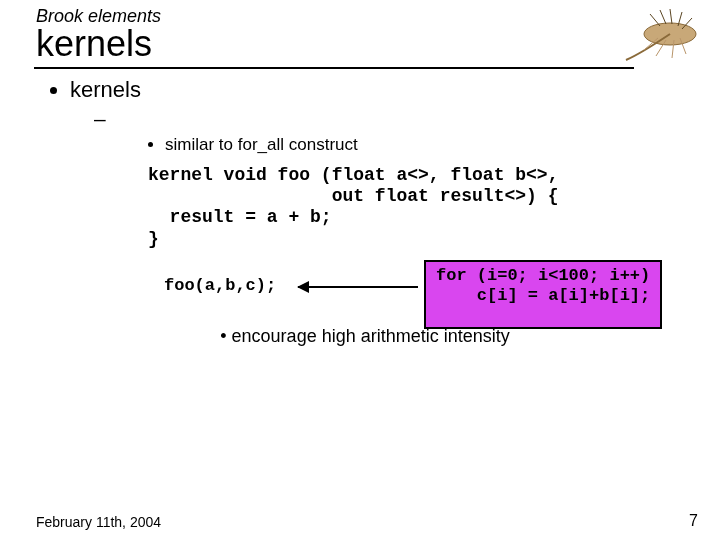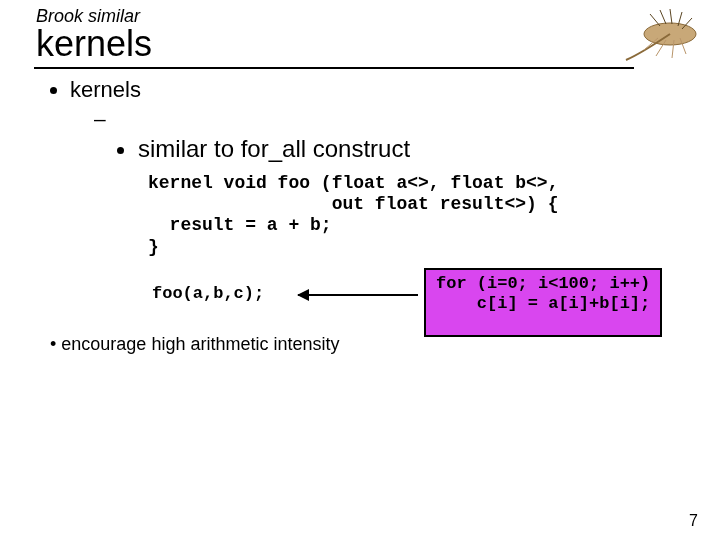--- a/index.html
+++ b/index.html
@@ -46,40 +46,40 @@
   }
   .content {
     padding: 0 40px 0 50px;
   }
   ul.lvl1 { list-style: disc; margin: 0; padding-left: 20px; }
   ul.lvl1 > li { font-size: 22px; margin-bottom: 4px; }
   ul.lvl2 { list-style: none; margin: 4px 0 0 0; padding-left: 24px; }
   ul.lvl2 > li { font-size: 21px; margin-bottom: 6px; }
   ul.lvl2 > li::before { content: "– "; }
   ul.lvl3 { list-style: disc; margin: 4px 0 6px 0; padding-left: 44px; }
-  ul.lvl3 > li { font-size: 24px; margin-bottom: 4px; }
+  ul.lvl3 > li { font-size: 17px; margin-bottom: 4px; margin-left: 27px; }
   .codeblock {
     font-family: "Courier New", monospace;
     font-size: 18px;
     font-weight: bold;
     white-space: pre;
     margin: 10px 0 10px 54px;
     line-height: 1.18;
   }
   .forrow {
     position: relative;
     margin: 6px 0 12px 54px;
     height: 54px;
   }
   .callsite {
     font-family: "Courier New", monospace;
     font-size: 17px;
     font-weight: bold;
     position: absolute;
-    left: 4px;
+    left: 16px;
     top: 16px;
   }
   .arrow {
     position: absolute;
     left: 150px;
     top: 26px;
     width: 120px;
     height: 2px;
     background: #000;
   }
@@ -111,39 +111,40 @@
     left: 36px;
     font-size: 14px;
   }
   .footer-page {
     position: absolute;
     bottom: 10px;
     right: 22px;
     font-size: 16px;
   }
   .centerbullet {
+    text-align: center;
     font-size: 18px;
     margin-top: 2px;
   }
 </style>
 </head>
 <body>
 
 <div class="slide">
 
   <div class="logo">
     <svg viewBox="0 0 90 62" width="90" height="62">
       <ellipse cx="50" cy="30" rx="26" ry="11" fill="#c8a878" stroke="#8a6a3a" stroke-width="1"></ellipse>
       <path d="M50 30 Q20 50 6 56" stroke="#8a6a3a" stroke-width="2" fill="none"></path>
       <path d="M40 22 L30 10 M46 20 L40 6 M52 20 L50 5 M58 22 L62 8 M62 25 L72 14" stroke="#5a4522" stroke-width="1" fill="none"></path>
       <path d="M38 34 L24 46 M46 36 L36 52 M54 36 L52 54 M60 34 L66 50" stroke="#b8956a" stroke-width="1" fill="none"></path>
     </svg>
   </div>
 
-  <div class="supertitle">Brook similar</div>
+  <div class="supertitle">Brook elements</div>
   <div class="title">kernels</div>
   <hr class="hr">
 
   <div class="content">
     <ul class="lvl1">
       <li>
         <span>kernels</span>
         <ul class="lvl2">
           <li>
             <ul class="lvl3">
@@ -161,14 +162,15 @@
               <div class="forbox">for (i=0; i&lt;100; i++)
     c[i] = a[i]+b[i];</div>
             </div>
           </li>
         </ul>
       </li>
     </ul>
     <div class="centerbullet">• <span>encourage high arithmetic intensity</span></div>
   </div>
 
+  <div class="footer-date">February 11th, 2004</div>
   <div class="footer-page">7</div>
 </div>
 
 </body></html>

